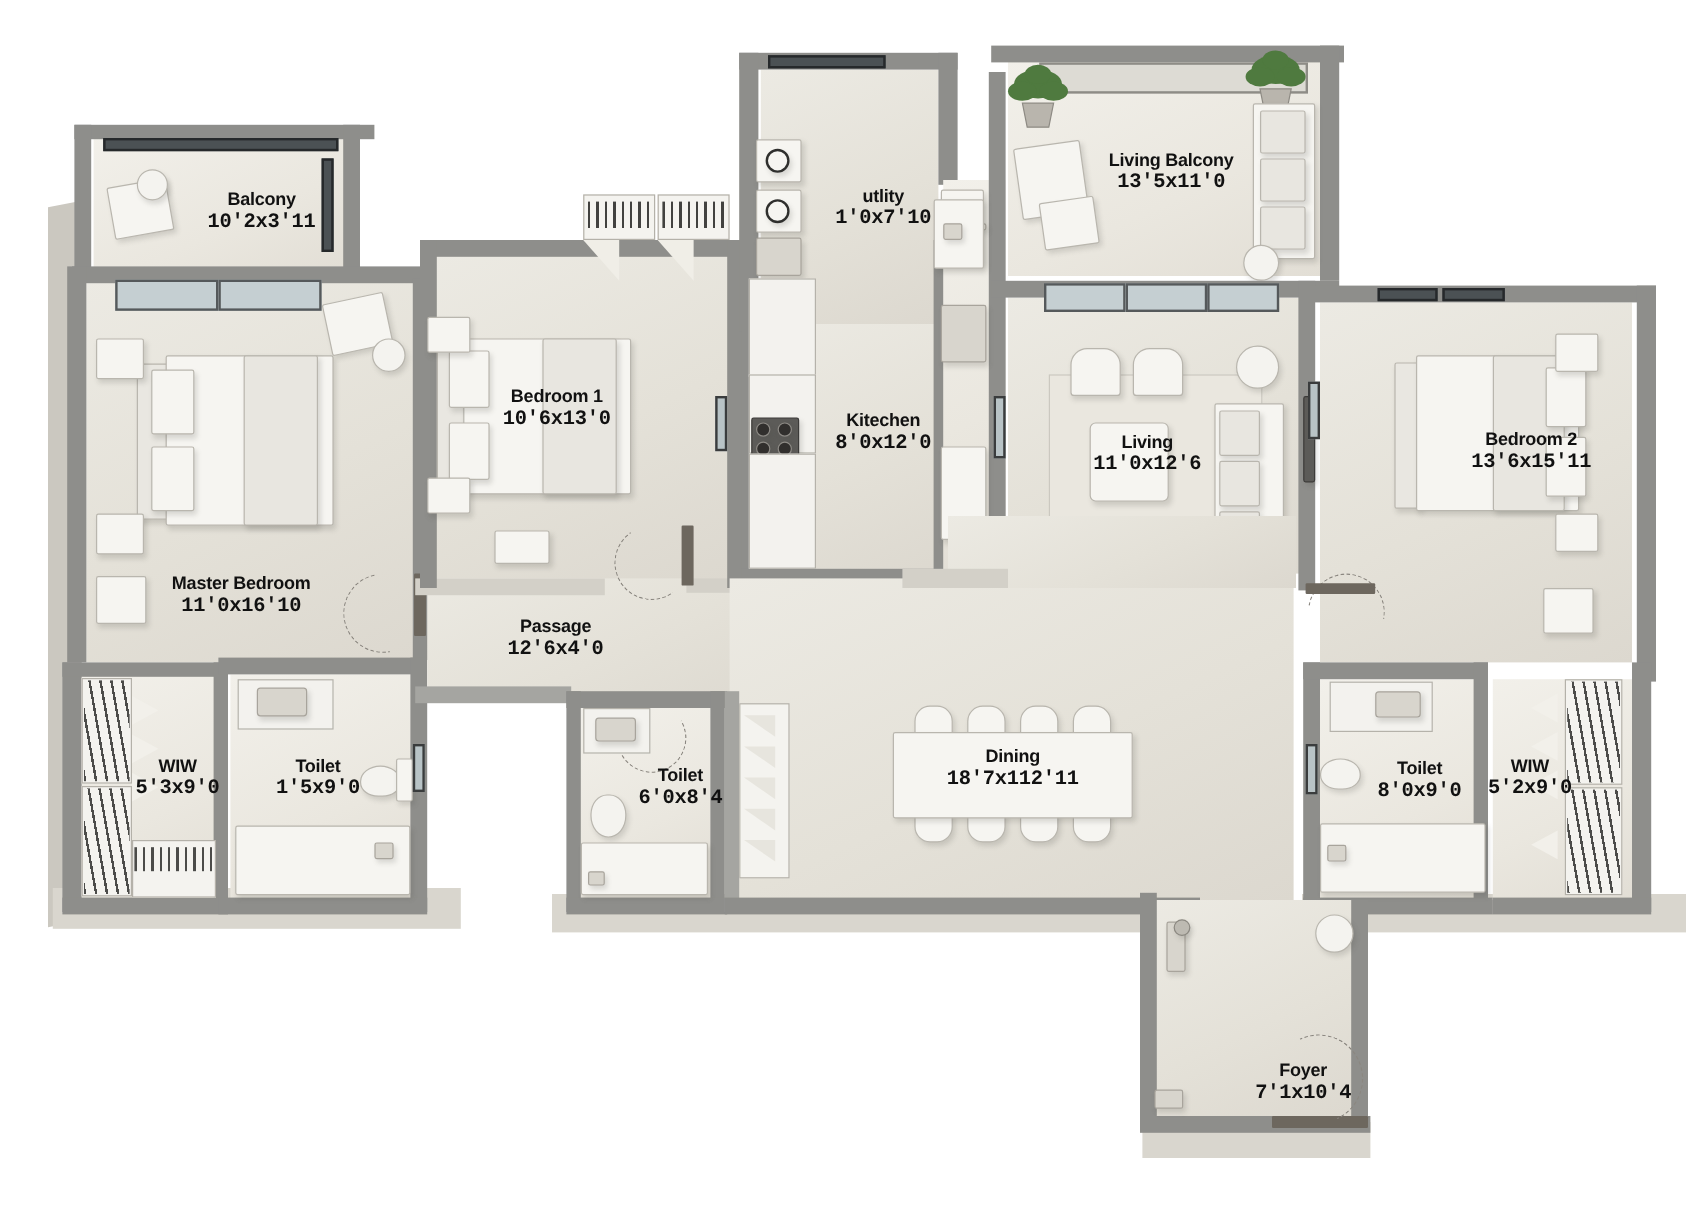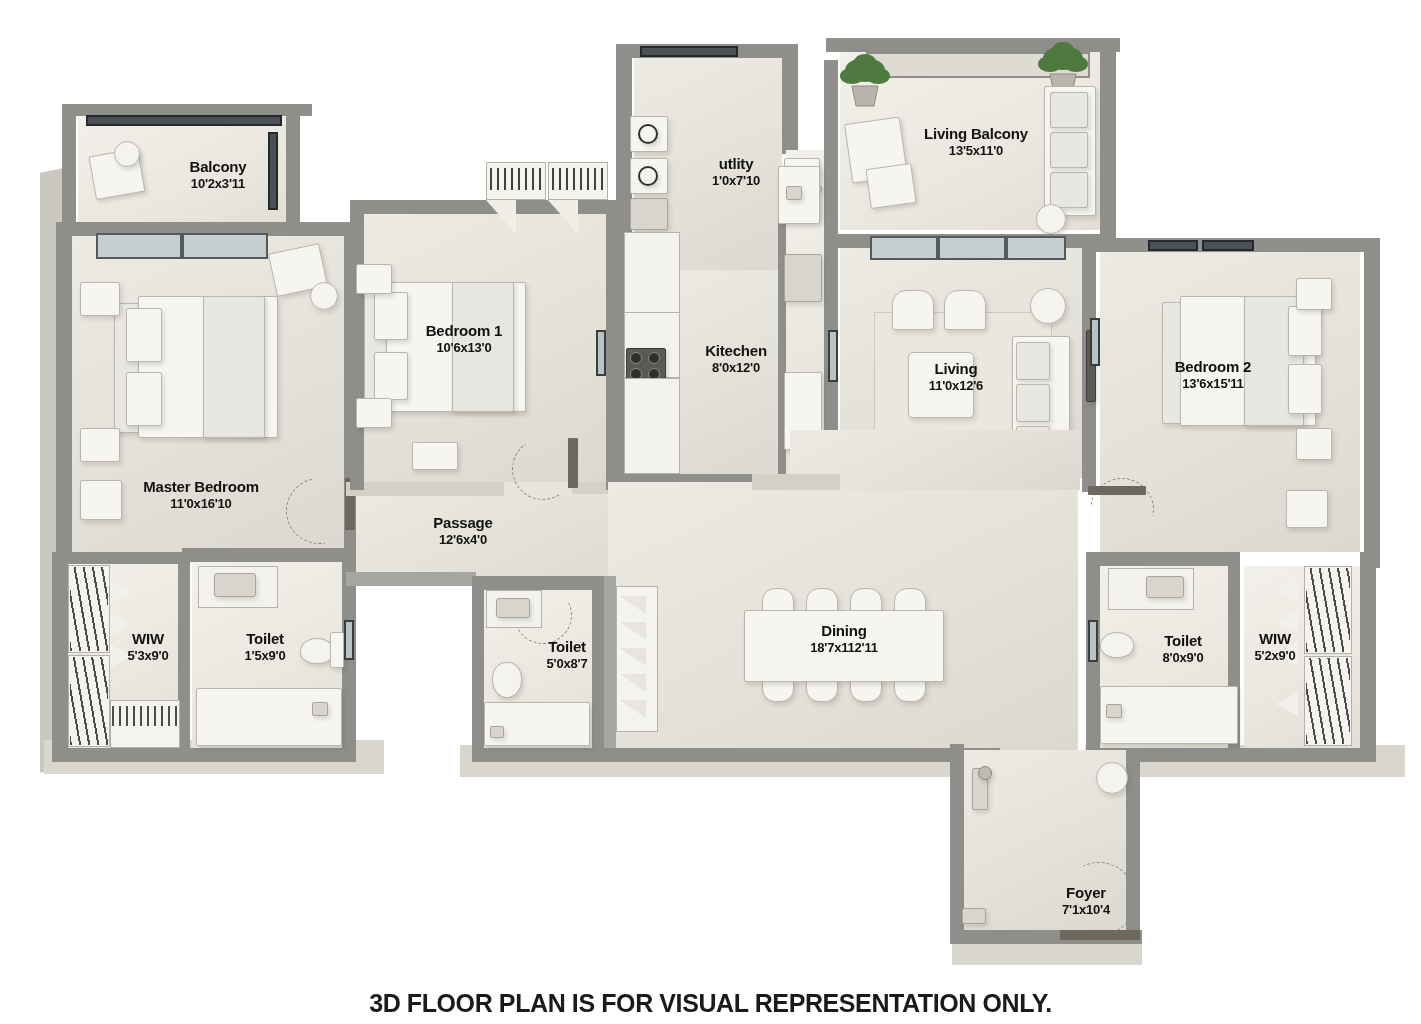--- a/index.html
+++ b/index.html
@@ -27,21 +27,21 @@
   .door{position:absolute;background:#6d675e;border-radius:1px;}
   .doorarc{position:absolute;border:1px dashed #8b8780;border-radius:50%;
            border-top-color:transparent;border-right-color:transparent;background:transparent;}
   .counter{position:absolute;background:#f3f2ee;border:1px solid #b5b2aa;box-sizing:border-box;}
   .plant{position:absolute;}
 
   
   .lbl{position:absolute;color:#111;font-weight:bold;text-align:center;line-height:1.18;
        white-space:nowrap;letter-spacing:-.2px;}
   .lbl .n{display:block;font-size:15px;}
-  .lbl .d{display:block;font-size:13px;}
+  .lbl .d{display:block;font-size:17px;font-family:Liberation Mono, monospace;}
   .caption{position:absolute;left:0;right:0;bottom:6px;text-align:center;
            font-size:25px;font-weight:bold;color:#1a1a1a;letter-spacing:-.4px;}
 
   .cab{position:absolute;background:#f4f3ef;border:1px solid #b4b1a9;box-sizing:border-box;}
   .hatch{position:absolute;background:
       repeating-linear-gradient(90deg,#2e2e2c 0 2px,transparent 2px 7px);}
   .hatch2{position:absolute;background:
       repeating-linear-gradient(80deg,#2e2e2c 0 2px,transparent 2px 9px);}
   .tri{position:absolute;width:0;height:0;border-style:solid;}
 </style>
@@ -171,21 +171,21 @@
   <div class="wall" style="left:592px;top:576px;width:12px;height:184px;"></div>
   <div class="wall" style="left:472px;top:748px;width:134px;height:14px;"></div>
   <div class="counter" style="left:486px;top:590px;width:56px;height:38px;"></div>
   <div class="fur grey" style="left:496px;top:598px;width:34px;height:20px;border-radius:3px;"></div>
   <div class="circ" style="left:492px;top:662px;width:30px;height:36px;border-radius:48% 48% 52% 52%;"></div>
   <div class="fur" style="left:484px;top:702px;width:106px;height:44px;"></div>
   <div class="fur grey" style="left:490px;top:726px;width:14px;height:12px;"></div>
   <div class="doorarc" style="left:514px;top:586px;width:56px;height:56px;transform:rotate(-75deg);"></div>
   <div class="lbl" style="left:524px;top:638px;width:86px;">
     <span class="n">Toilet</span>
-    <span class="d">5'0x8'7</span>
+    <span class="d">6'0x8'4</span>
   </div>
 
   <div class="floor" style="left:634px;top:58px;width:148px;height:212px;"></div>
   <div class="wall" style="left:616px;top:44px;width:182px;height:14px;"></div>
   <div class="wall" style="left:616px;top:44px;width:16px;height:232px;"></div>
   <div class="wall" style="left:782px;top:44px;width:16px;height:110px;"></div>
   <div class="win dk" style="left:640px;top:46px;width:98px;height:11px;"></div>
   <div class="fur" style="left:630px;top:116px;width:38px;height:36px;"></div>
   <div class="circ" style="left:638px;top:124px;width:20px;height:20px;border-color:#2f2f2d;border-width:2px;background:transparent;"></div>
   <div class="fur" style="left:630px;top:158px;width:38px;height:36px;"></div>
@@ -322,21 +322,21 @@
   <div class="fur" style="left:1180px;top:296px;width:136px;height:130px;"></div>
   <div class="fur dk" style="left:1244px;top:296px;width:60px;height:130px;"></div>
   <div class="fur" style="left:1288px;top:306px;width:34px;height:50px;"></div>
   <div class="fur" style="left:1288px;top:364px;width:34px;height:50px;"></div>
   <div class="fur" style="left:1296px;top:278px;width:36px;height:32px;"></div>
   <div class="fur" style="left:1296px;top:428px;width:36px;height:32px;"></div>
   <div class="fur" style="left:1286px;top:490px;width:42px;height:38px;"></div>
   <div class="win" style="left:1090px;top:318px;width:10px;height:48px;"></div>
   <div class="doorarc" style="left:1090px;top:478px;width:62px;height:62px;transform:rotate(145deg);"></div>
   <div class="door" style="left:1088px;top:486px;width:58px;height:9px;"></div>
-  <div class="lbl" style="left:1148px;top:358px;width:130px;">
+  <div class="lbl" style="left:1211px;top:358px;width:130px;">
     <span class="n">Bedroom 2</span>
     <span class="d">13'6x15'11</span>
   </div>
 
   <div class="floor light" style="left:1098px;top:566px;width:140px;height:184px;"></div>
   <div class="wall" style="left:1086px;top:552px;width:14px;height:210px;"></div>
   <div class="wall" style="left:1086px;top:552px;width:154px;height:14px;"></div>
   <div class="wall" style="left:1228px;top:552px;width:12px;height:208px;"></div>
   <div class="wall" style="left:1086px;top:748px;width:158px;height:14px;"></div>
   <div class="counter" style="left:1108px;top:568px;width:86px;height:42px;"></div>
@@ -374,15 +374,14 @@
   <div class="fur grey" style="left:972px;top:768px;width:16px;height:42px;"></div>
   <div class="circ" style="left:978px;top:766px;width:14px;height:14px;background:#bdbab2;border-color:#8b8881;"></div>
   <div class="fur grey" style="left:962px;top:908px;width:24px;height:16px;"></div>
   <div class="door" style="left:1060px;top:930px;width:80px;height:10px;"></div>
   <div class="doorarc" style="left:1062px;top:862px;width:72px;height:72px;transform:rotate(200deg);"></div>
   <div class="lbl" style="left:1030px;top:884px;width:112px;">
     <span class="n">Foyer</span>
     <span class="d">7'1x10'4</span>
   </div>
 
-  <div class="caption">3D FLOOR PLAN IS FOR VISUAL REPRESENTATION ONLY.</div>
 
 </div>
 
 </body></html>

